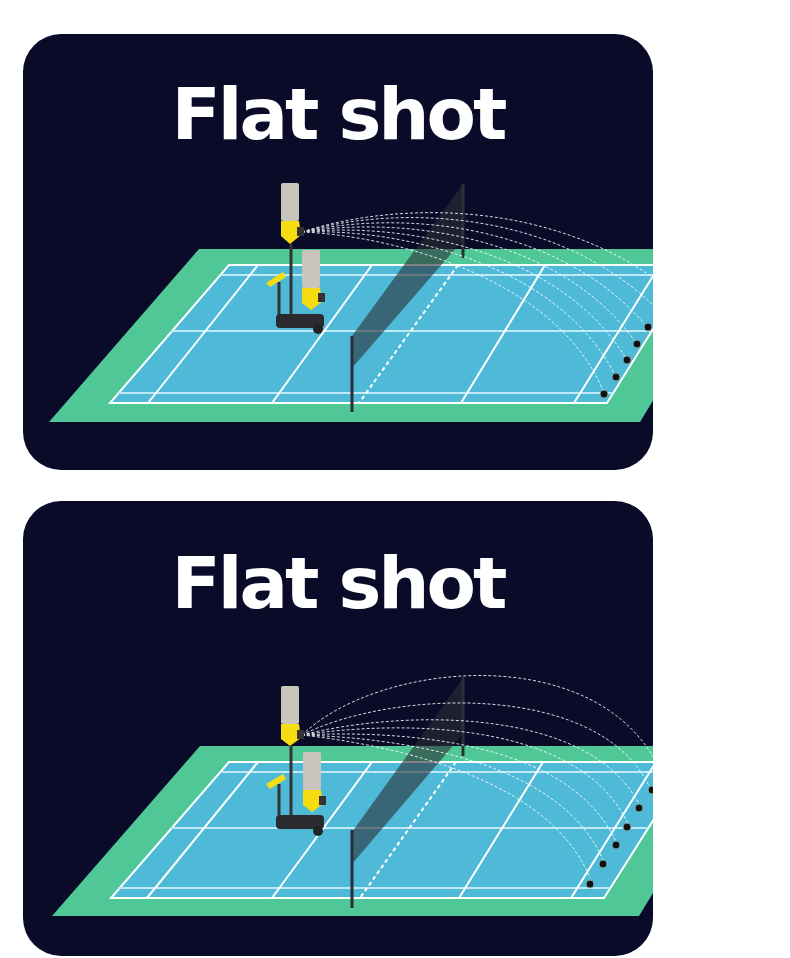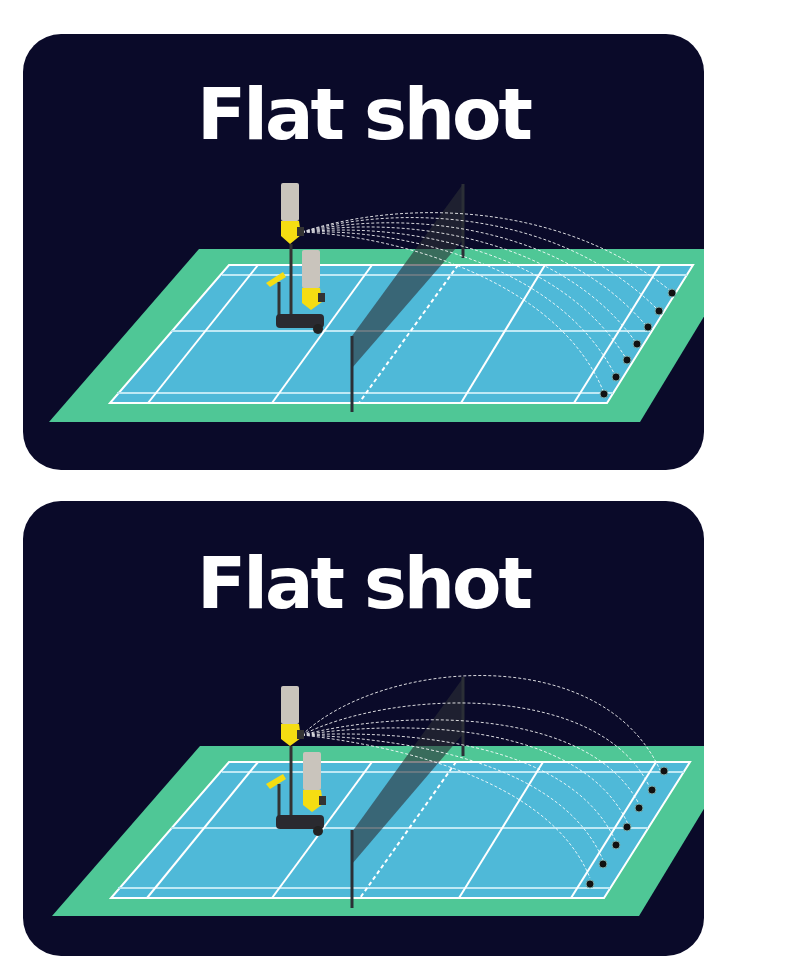--- a/index.html
+++ b/index.html
@@ -1,17 +1,17 @@
 <!DOCTYPE html>
 <html><head>
 <meta charset="utf-8">
 <style>
   html, body { margin:0; padding:0; background:#ffffff; }
   body { width:790px; height:958px; position:relative; overflow:hidden; font-family:"DejaVu Sans", sans-serif; }
-  .card { position:absolute; left:23px; width:681px; background:#0a0a29; border-radius:38px; overflow:hidden; }
+  .card { position:absolute; left:23px; width:630px; background:#0a0a29; border-radius:38px; overflow:hidden; }
   .card1 { top:34px; height:436px; }
   .card2 { top:501px; height:455px; }
   .title { position:absolute; left:0; right:0; text-align:center; color:#ffffff; font-weight:bold;
            font-family:"DejaVu Sans", sans-serif; font-size:72px; letter-spacing:-3px; line-height:1; }
   .card1 .title { top:44px; }
   .card2 .title { top:46px; }
   svg.scene { position:absolute; left:0; top:0; }
 </style>
 </head>
 <body>

